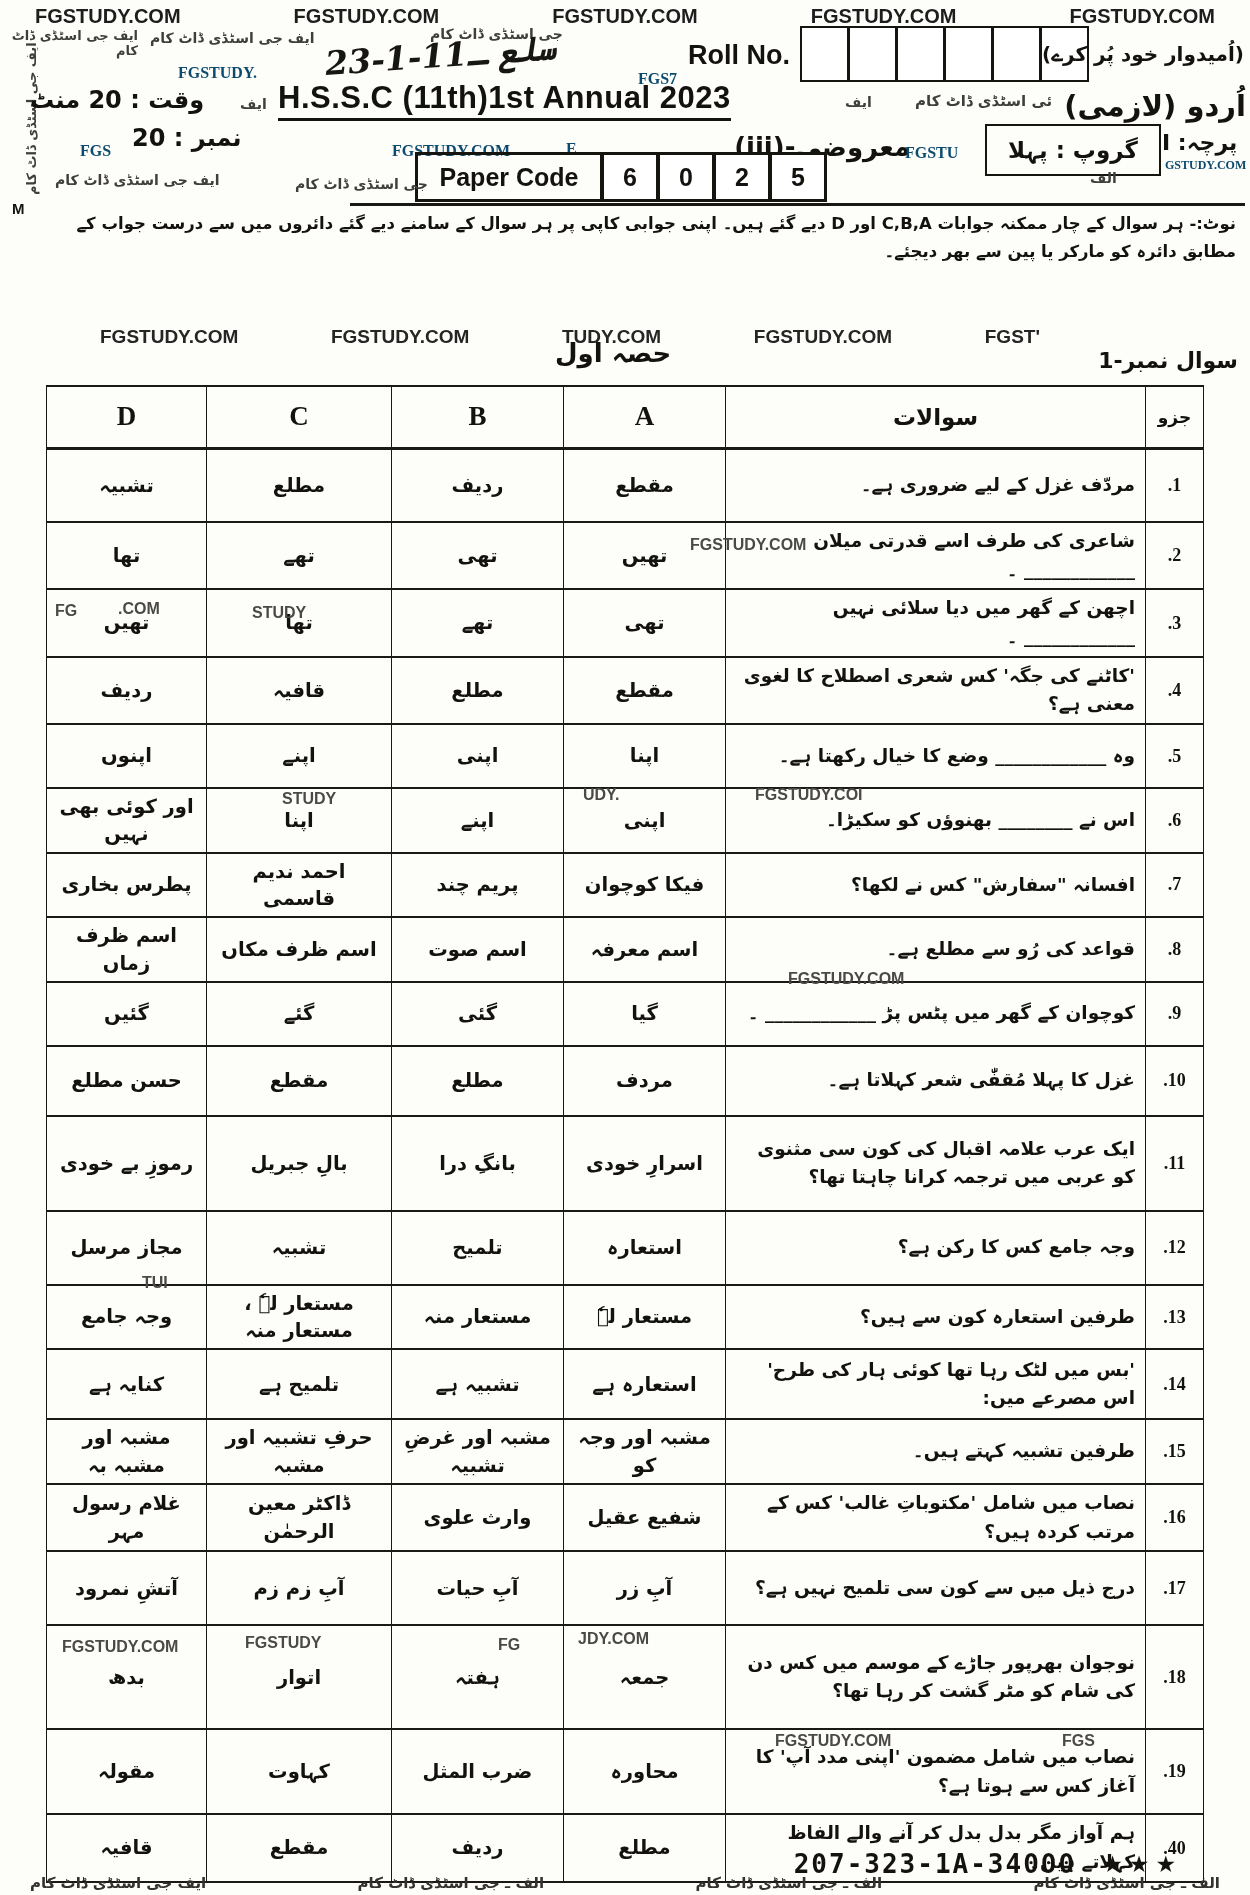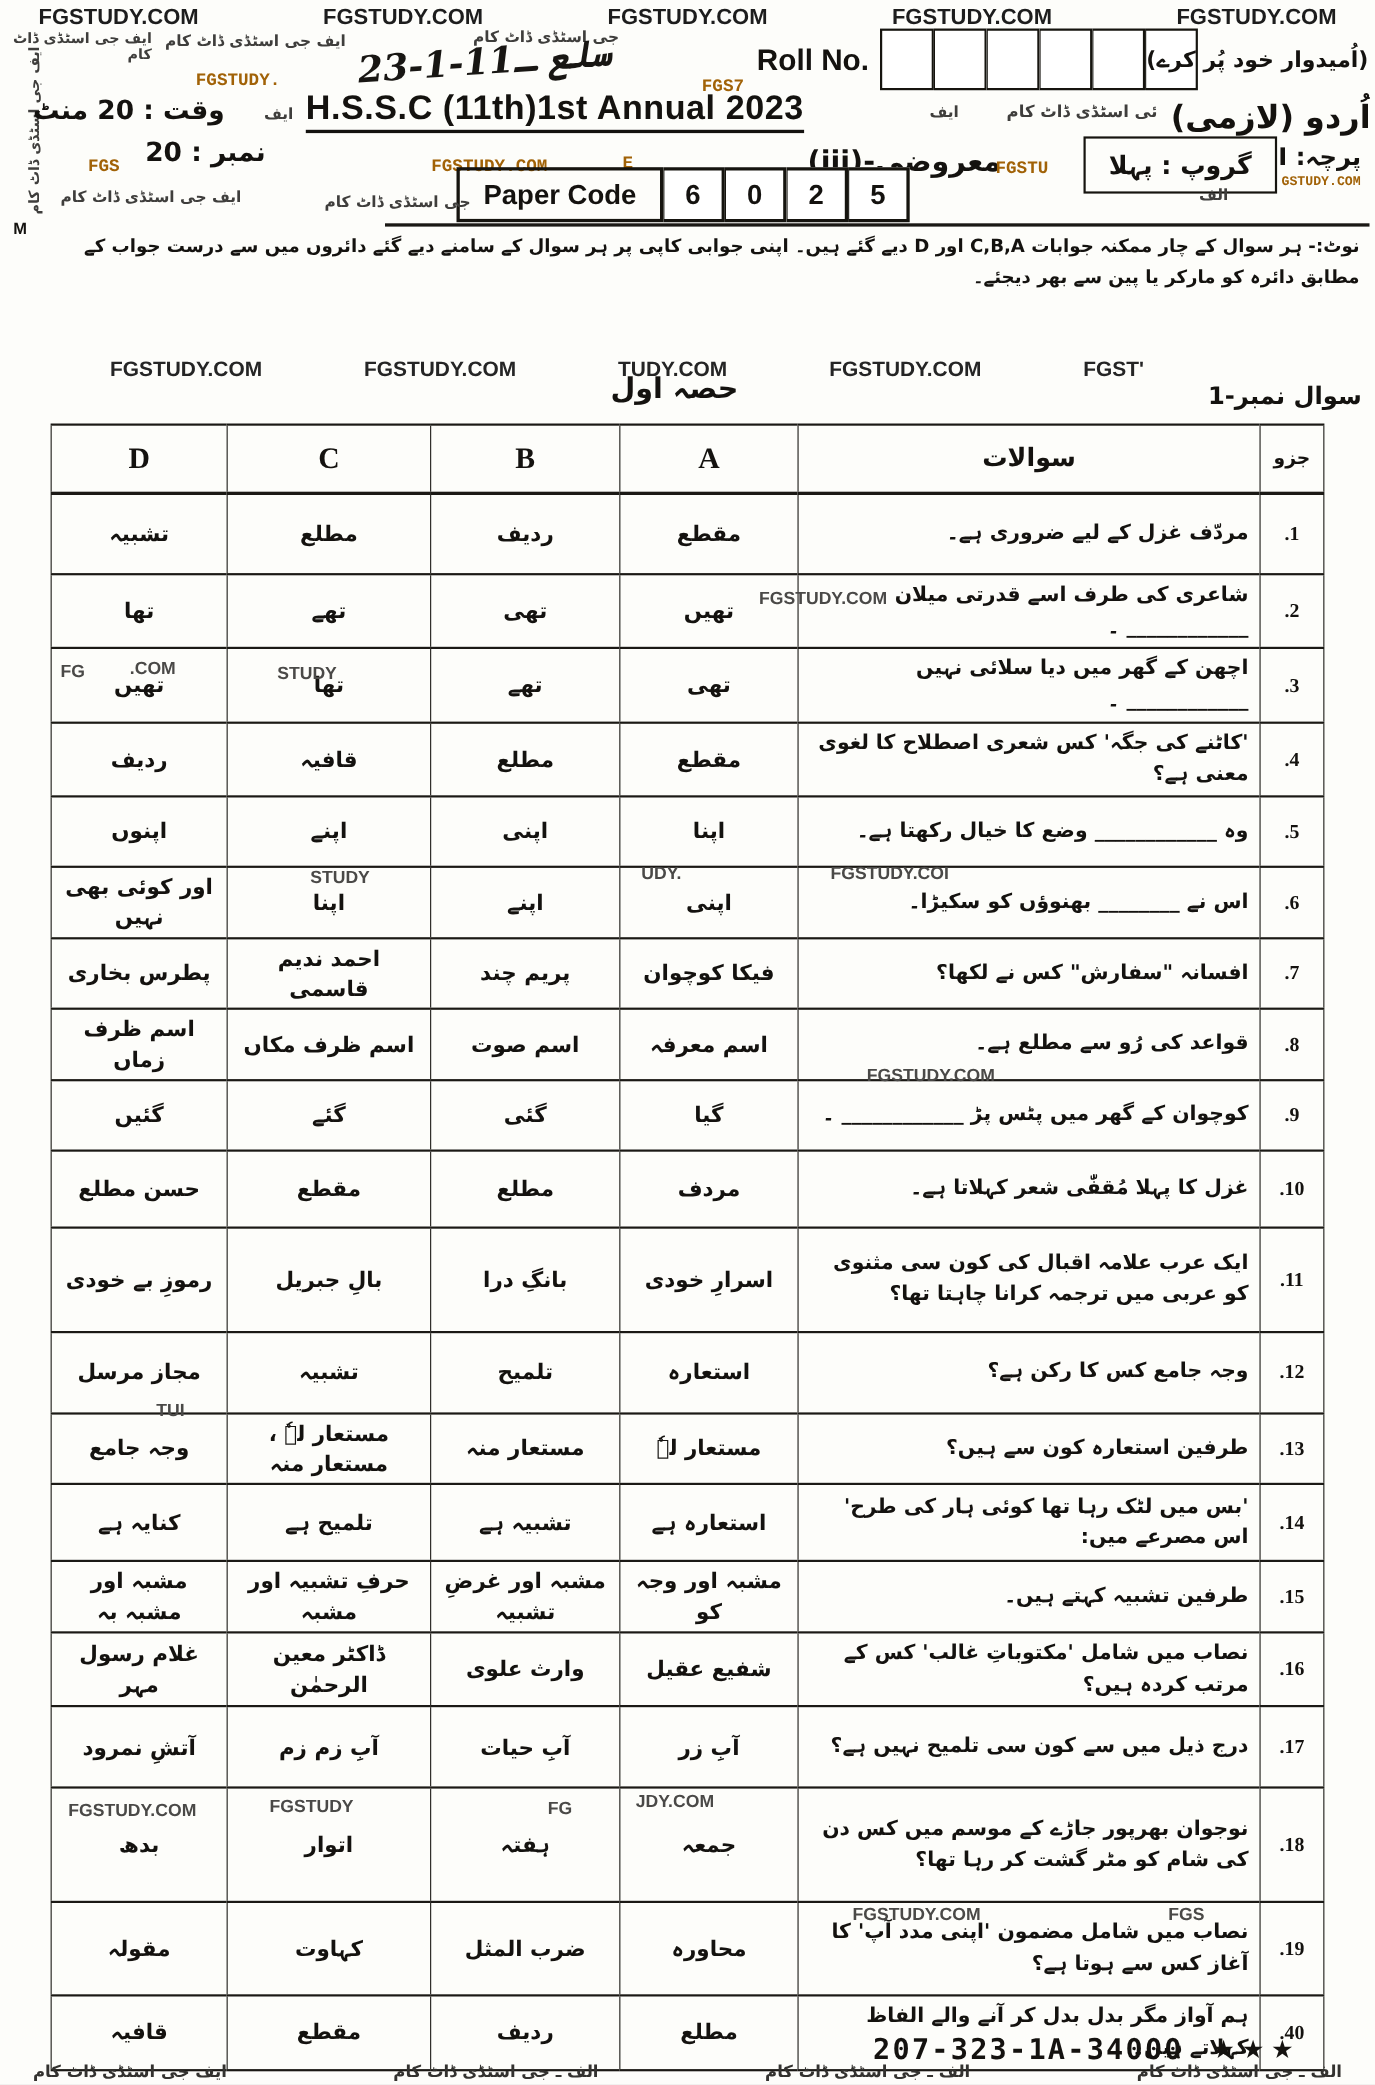--- a/index.html
+++ b/index.html
@@ -6,21 +6,21 @@
   .sheet{
     position:relative;width:1250px;height:1895px;margin:0 auto;
     background:#fdfdfa;color:#14120f;overflow:hidden;
     font-family:"DejaVu Sans",sans-serif;
   }
   .abs{position:absolute;}
   
   .wm-row-top{position:absolute;top:5px;left:35px;right:35px;display:flex;justify-content:space-between;
     font-family:"Liberation Sans",sans-serif;font-weight:700;font-size:20px;color:#1d1d1d;}
   .u-wm{position:absolute;direction:rtl;font-size:14px;font-weight:700;color:#3f3e3c;white-space:nowrap;}
-  .wm-sm{position:absolute;font-family:Liberation Mono, monospace;font-weight:700;font-size:16px;color:#a16207;white-space:nowrap;}
+  .wm-sm{position:absolute;font-family:Liberation Serif, serif;font-weight:700;font-size:16px;color:#0c4a6e;white-space:nowrap;}
   .left-vert{transform:rotate(-90deg);transform-origin:left top;left:24px;top:195px;font-size:13px;}
   .frag{position:absolute;font-family:"Liberation Sans",sans-serif;font-weight:700;font-size:16px;color:#4a4947;white-space:nowrap;}
   .wm-bottom{position:absolute;top:1874px;left:30px;right:30px;display:flex;justify-content:space-between;
     direction:rtl;font-size:15px;font-weight:700;color:#33322f;}
   
   .handwritten{position:absolute;left:325px;top:36px;font-family:"DejaVu Serif",serif;font-style:italic;
     font-weight:700;font-size:33px;transform:rotate(-4deg);letter-spacing:2px;color:#181613;}
   .roll-label{position:absolute;left:688px;top:40px;font-family:"Liberation Sans",sans-serif;font-weight:800;font-size:27px;}
   .roll-boxes{position:absolute;left:800px;top:26px;display:flex;}
   .roll-box{width:45px;height:52px;border:2.5px solid #16140f;border-left-width:1.6px;background:#fff;}

